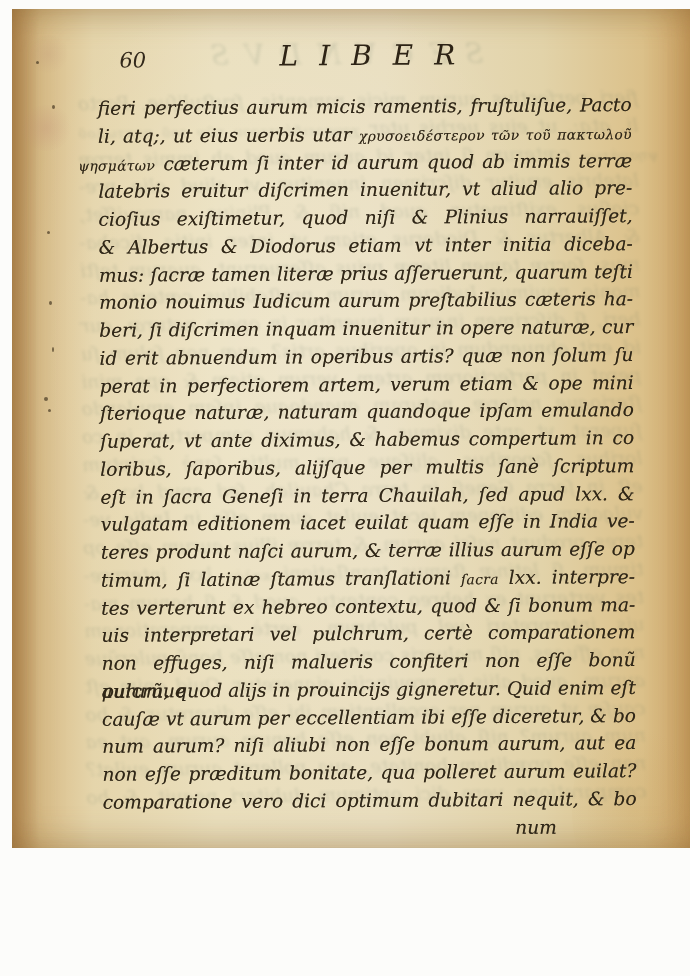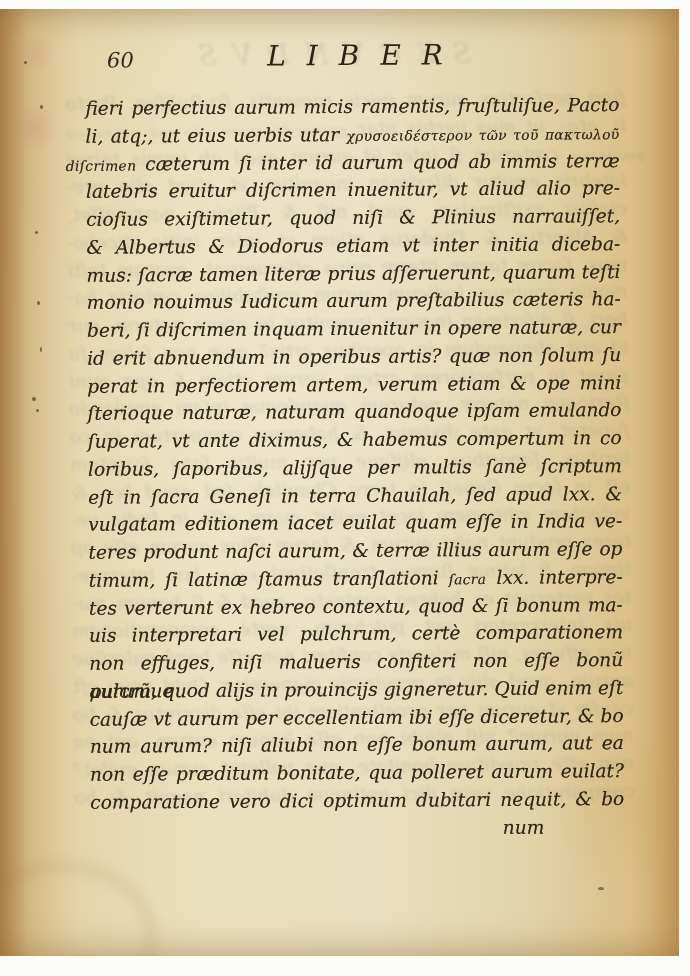--- a/index.html
+++ b/index.html
@@ -4,21 +4,21 @@
 <style>
   html,body{margin:0;padding:0;}
   body{
     width:690px;height:976px;overflow:hidden;
     background:#fbfbf8;
     font-family:"DejaVu Serif", serif;
   }
   .scan{position:relative;width:690px;height:976px;background:#fcfcfa;}
   
   .paper{
-    position:absolute;left:0;top:9px;width:679px;height:947px;
+    position:absolute;left:12px;top:9px;width:679px;height:839px;
     background:
       radial-gradient(ellipse 420px 620px at 40% 42%, rgba(255,255,255,.20), transparent 70%),
       linear-gradient(90deg,
         #c1955c 0%, #d9bd88 4%, #e5d5ab 12%, #eadfbd 30%,
         #e9debf 55%, #e2d3a9 78%, #dbc089 93%, #cfa668 100%);
     box-shadow:
       inset 0 16px 34px -14px rgba(140,105,55,.38),
       inset 0 -18px 38px -16px rgba(140,105,55,.32),
       inset 26px 0 44px -20px rgba(115,78,30,.40),
       inset -22px 0 40px -18px rgba(150,100,40,.33);
@@ -148,21 +148,21 @@
 
       <div class="header-row">
         <span class="page-number">60</span>
         <div class="header-title">LIBER</div>
       </div>
 
       <div class="text-block">
         <div>
             <div class="line"><span>fieri perfectius aurum micis ramentis, fruſtuliſue, Pacto</span></div>
             <div class="line"><span>li, atq;, ut eius uerbis utar </span><span class="greek">χρυσοειδέστερον τῶν τοῦ πακτωλοῦ</span></div>
-            <div class="line"><span class="greek">diſcrimen</span><span> cæterum ſi inter id aurum quod ab immis terræ</span></div>
+            <div class="line"><span class="greek">ψησμάτων</span><span> cæterum ſi inter id aurum quod ab immis terræ</span></div>
             <div class="line"><span>latebris eruitur diſcrimen inuenitur, vt aliud alio pre-</span></div>
             <div class="line"><span>cioſius exiſtimetur, quod niſi &amp; Plinius narrauiſſet,</span></div>
             <div class="line"><span>&amp; Albertus &amp; Diodorus etiam vt inter initia diceba-</span></div>
             <div class="line"><span>mus: ſacræ tamen literæ prius aſſeruerunt, quarum teſti</span></div>
             <div class="line"><span>monio nouimus Iudicum aurum preſtabilius cæteris ha-</span></div>
             <div class="line"><span>beri, ſi diſcrimen inquam inuenitur in opere naturæ, cur</span></div>
             <div class="line"><span>id erit abnuendum in operibus artis? quæ non ſolum ſu</span></div>
             <div class="line"><span>perat in perfectiorem artem, verum etiam &amp; ope mini</span></div>
             <div class="line"><span>ſterioque naturæ, naturam quandoque ipſam emulando</span></div>
             <div class="line"><span>ſuperat, vt ante diximus, &amp; habemus compertum in co</span></div>

